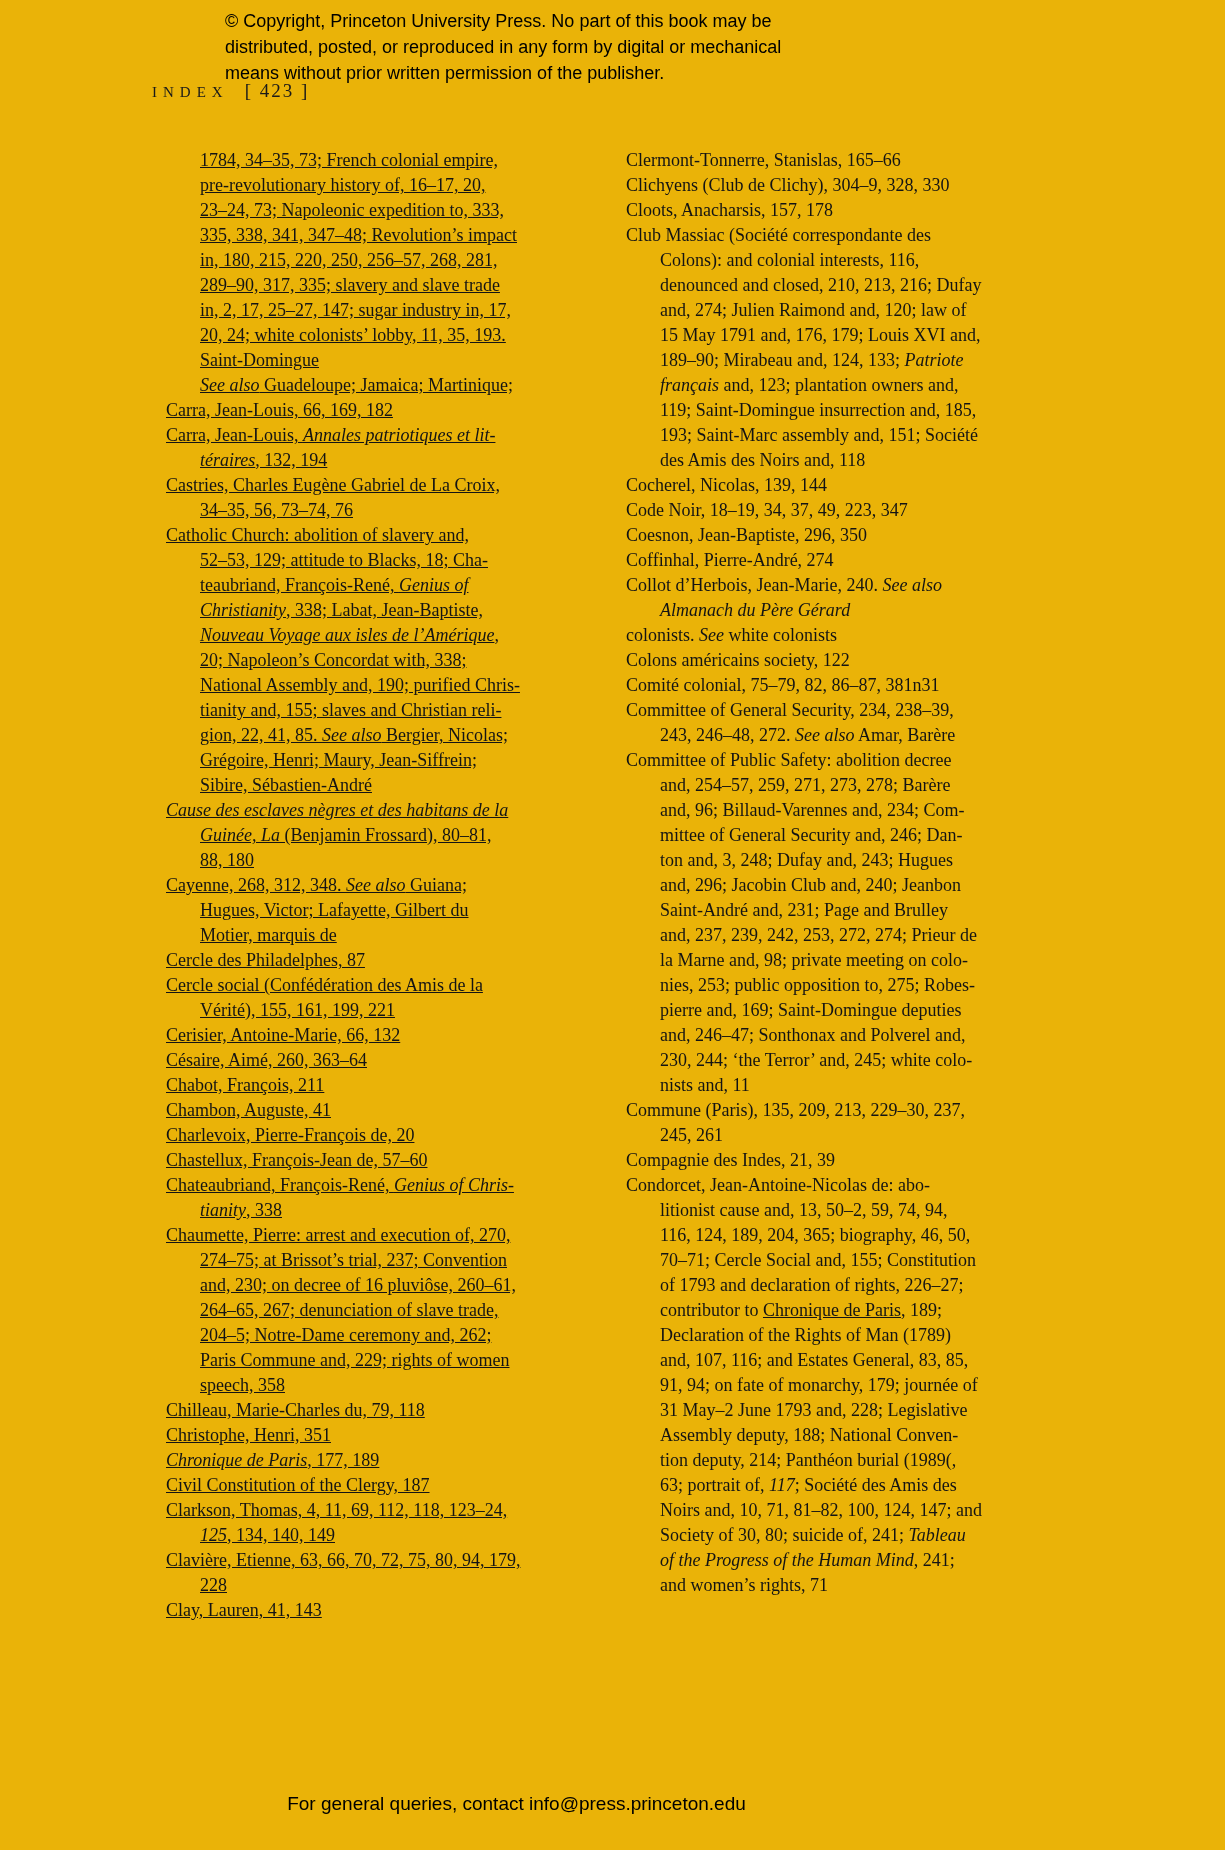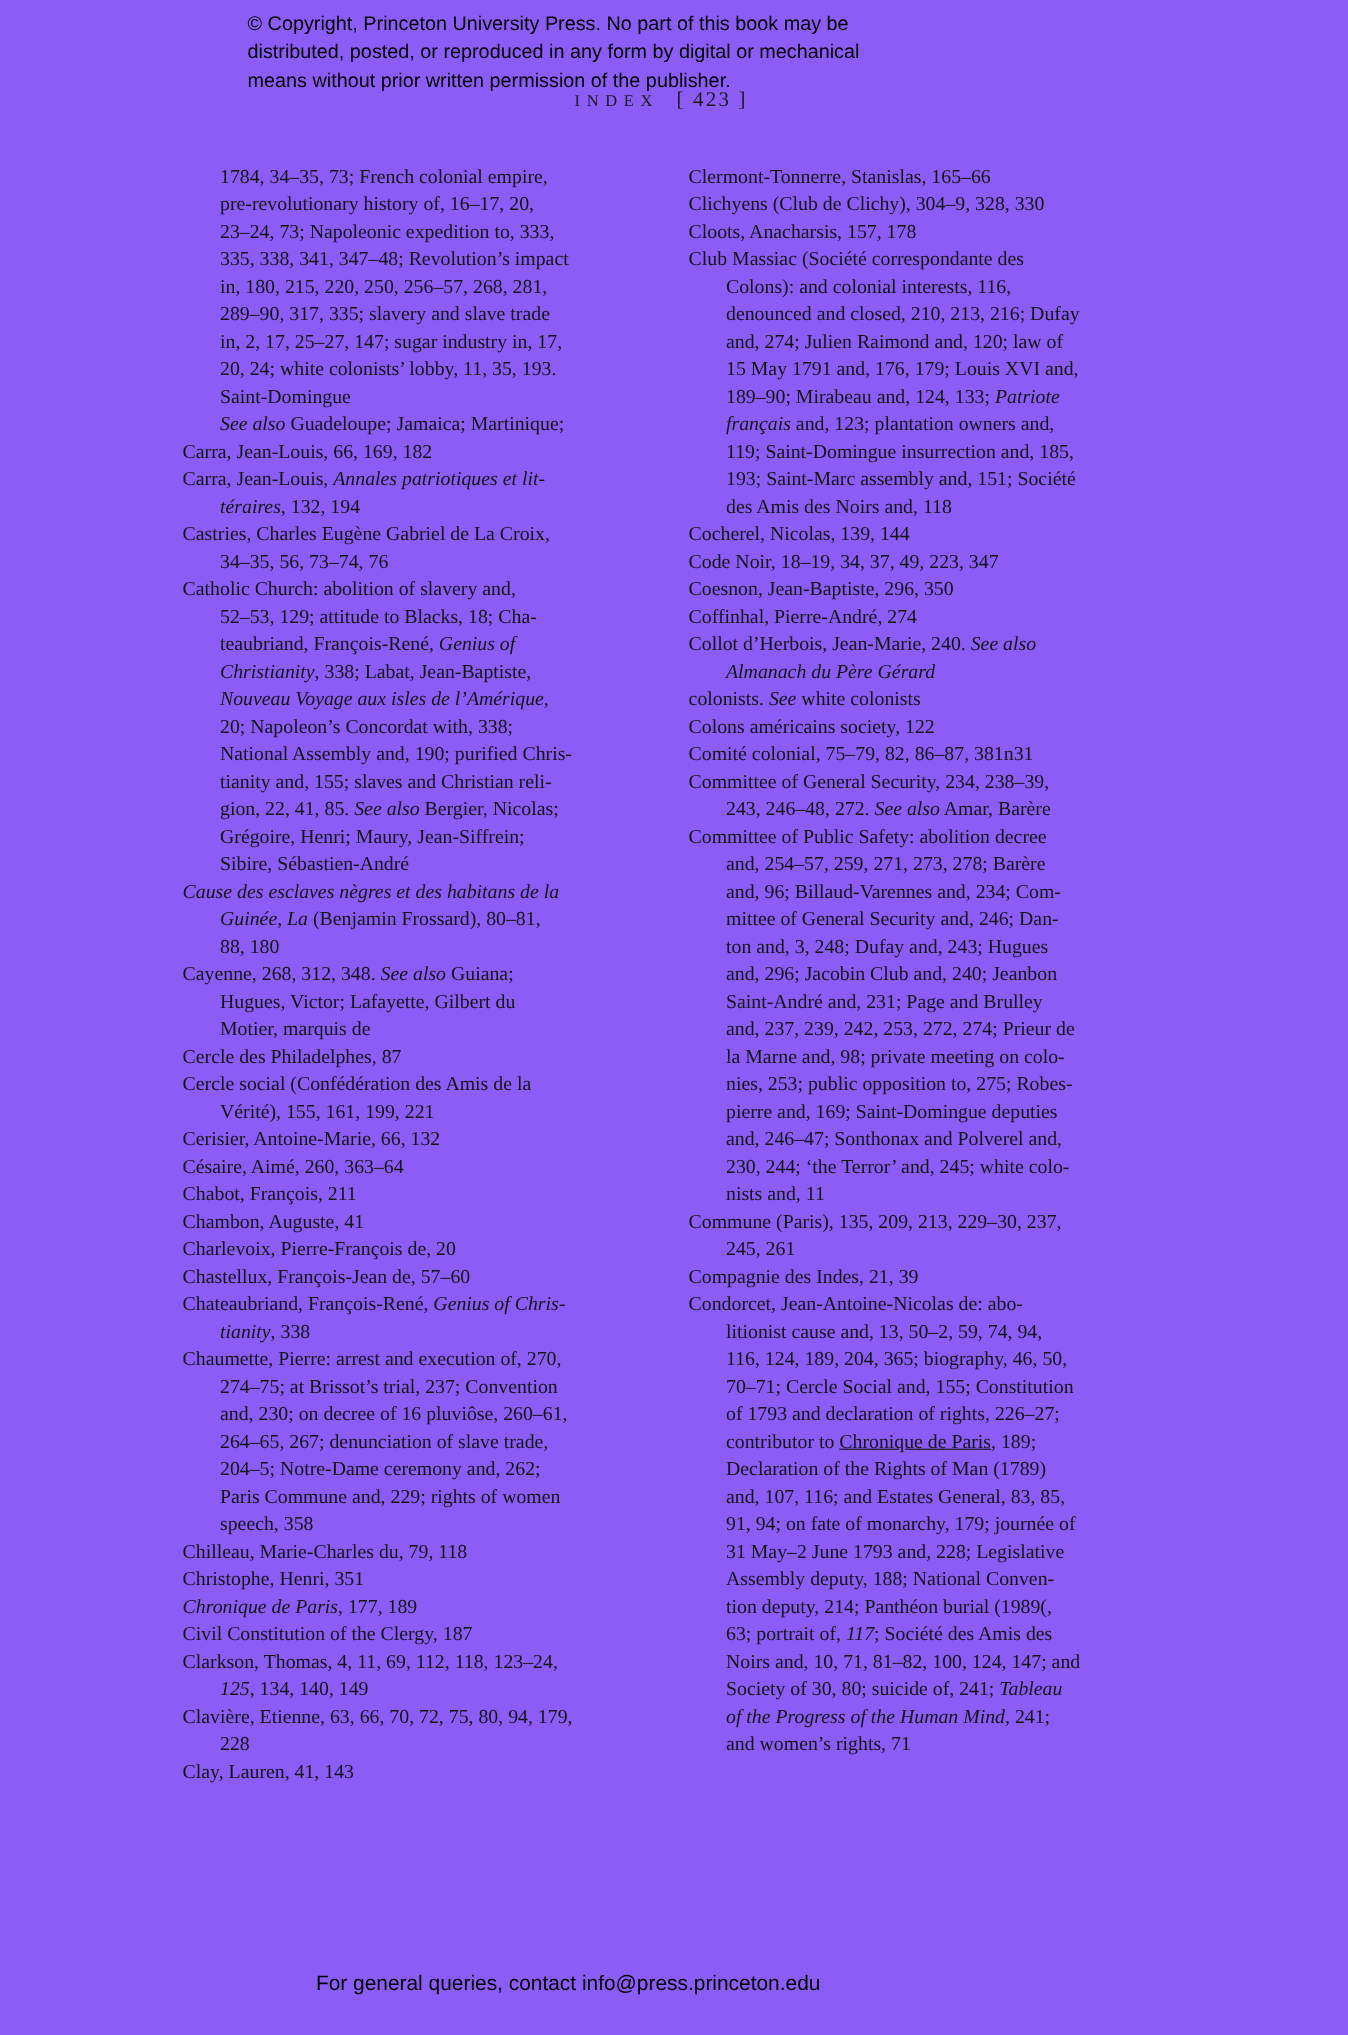--- a/index.html
+++ b/index.html
@@ -1,35 +1,35 @@
 <!DOCTYPE html>
 <html><head>
 <meta charset="utf-8">
 <style>
   html,body { margin:0; padding:0; background:#ffffff; }
   .page {
-    position:relative; width:1225px; height:1850px; background:#8b5cf6;
+    position:relative; width:1225px; height:1850px; background:#eab308;
     font-family:"Liberation Serif", serif; color:#141414; overflow:hidden;
   }
   .copyright {
     position:absolute; left:225px; top:8px;
     font-family:"Liberation Sans", sans-serif;
     font-size:18px; line-height:26px; color:#000000; white-space:nowrap;
   }
   .heading {
-    position:absolute; left:164px; top:80px; width:874px;
-    text-align:center; color:#1a1a1a; white-space:nowrap;
+    position:absolute; left:152px; top:80px; width:874px;
+    color:#1a1a1a; white-space:nowrap;
   }
   .index-label { font-size:15px; letter-spacing:6px; }
   .page-num { font-size:19px; margin-left:16px; letter-spacing:2px; }
   .column {
     position:absolute; top:148px; width:470px;
     font-size:18px; line-height:25px;
   }
-  .col-left  { left:166px; }
+  .col-left  { left:166px;text-decoration:underline; }
   .col-right { left:626px; }
   .line { padding-left:34px; white-space:nowrap; }
   .line.first { padding-left:0; }
   .it { font-style:italic; }
   .ul { text-decoration:underline; }
   .footer {
     position:absolute; left:0; top:1793px; width:1033px;
     text-align:center; font-family:"Liberation Sans", sans-serif;
     font-size:19px; color:#000000;
   }

